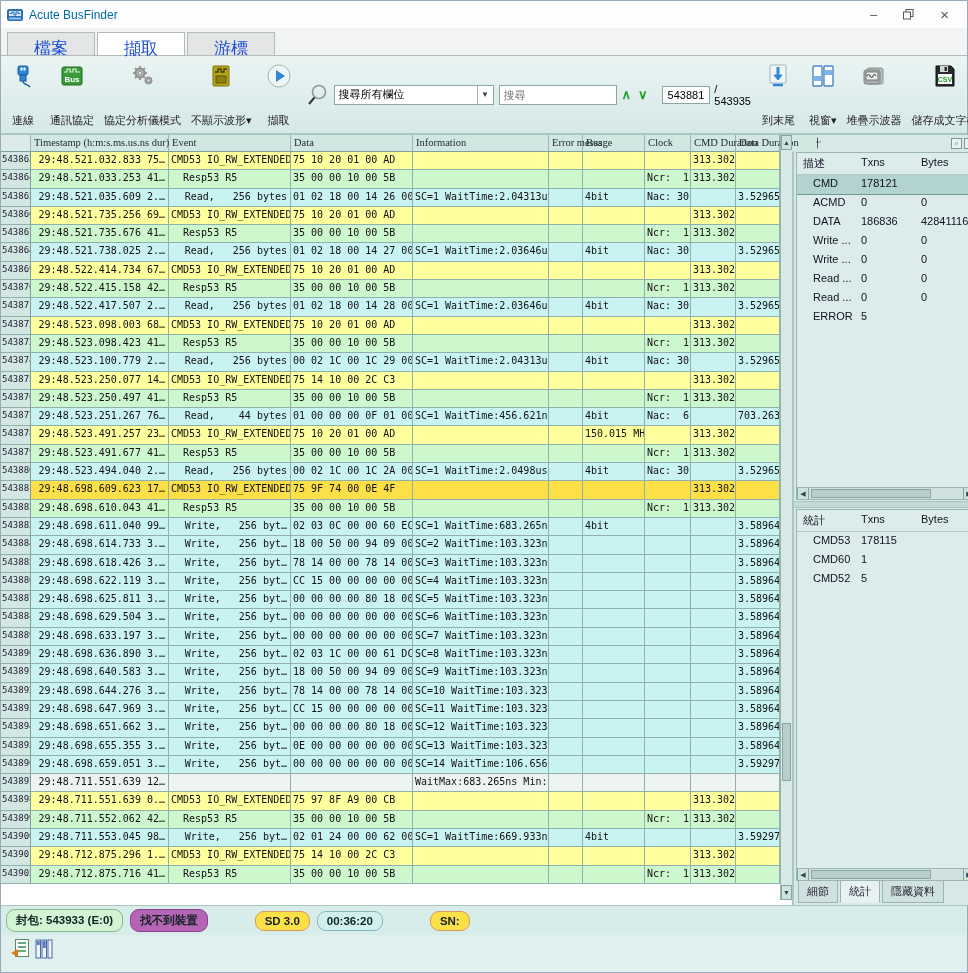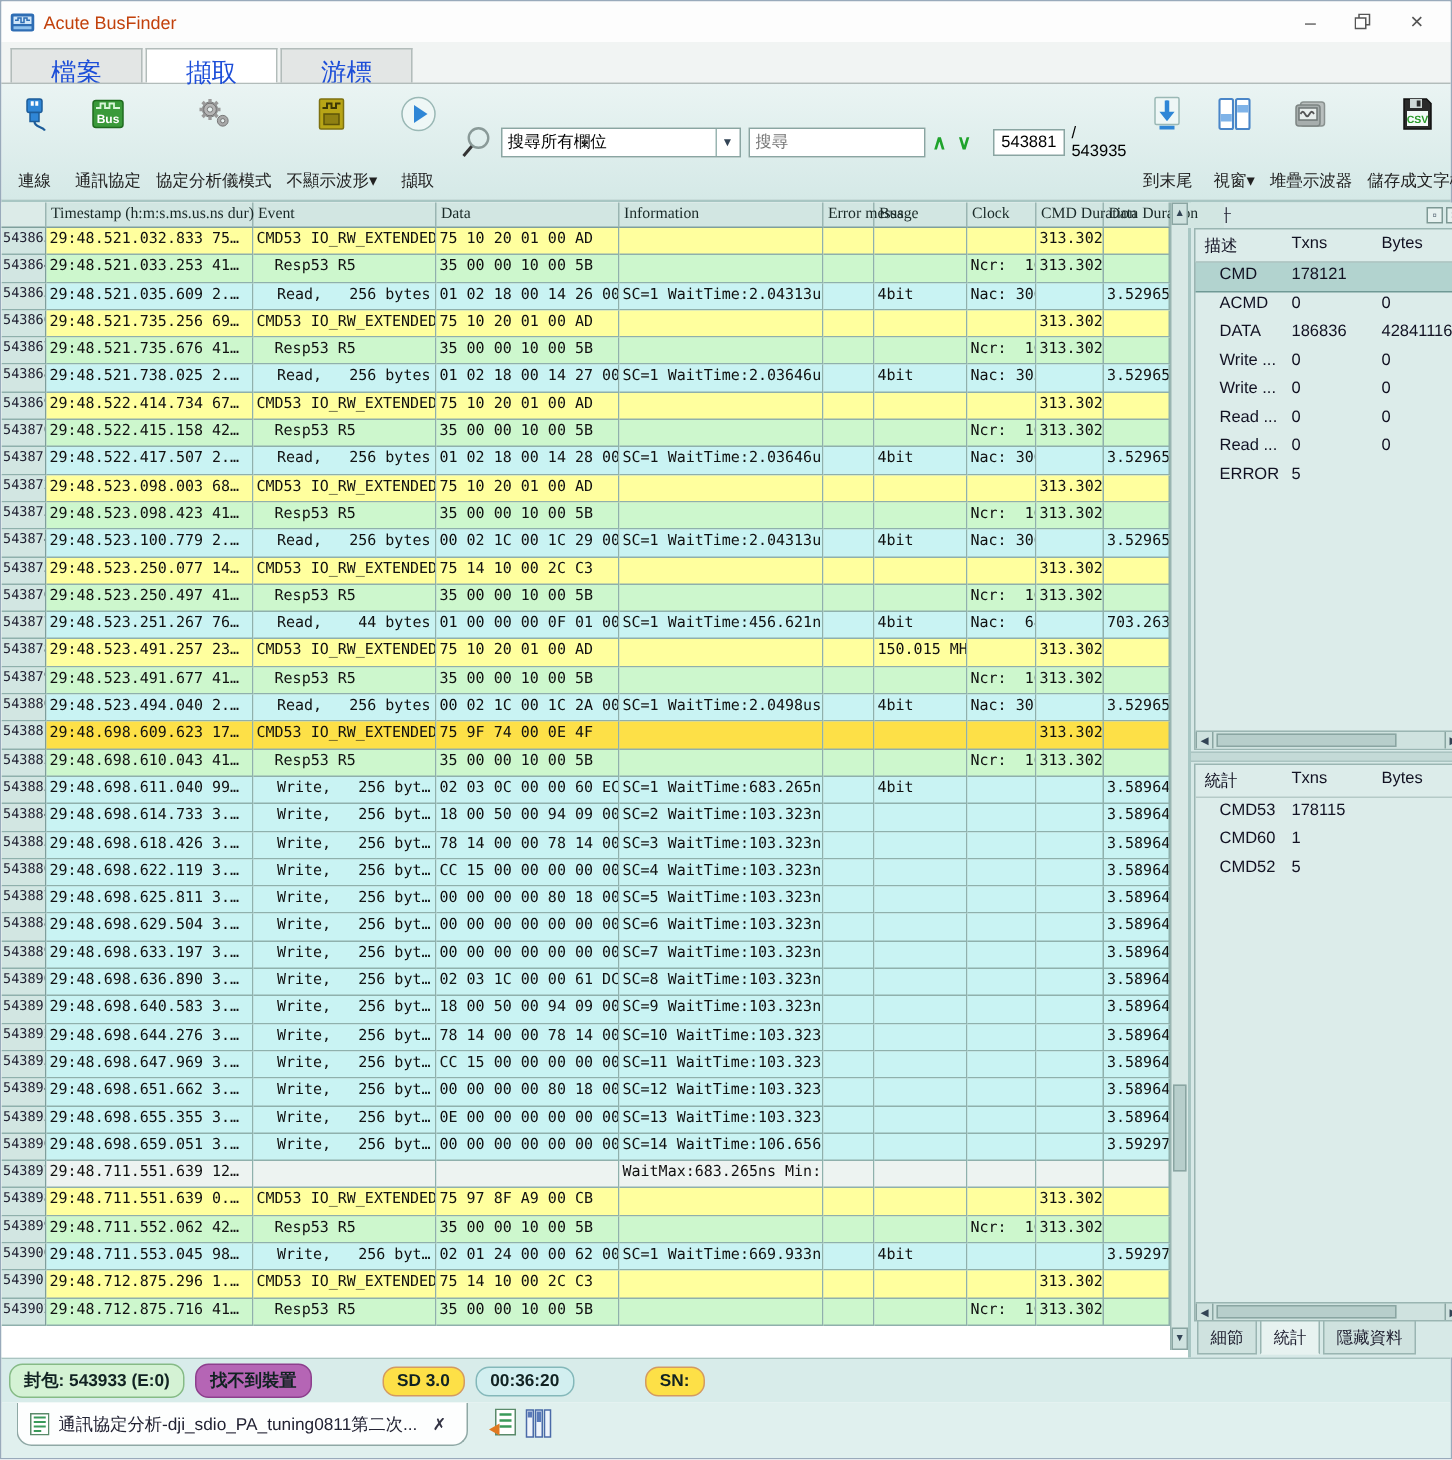--- a/index.html
+++ b/index.html
@@ -3,21 +3,21 @@
 <meta charset="utf-8">
 <style>
   * { box-sizing: border-box; margin: 0; padding: 0; }
   html,body { width: 968px; height: 973px; }
   body { font-family: "Liberation Sans", sans-serif; background: #fff; overflow: hidden; }
   .window { width: 968px; height: 973px; display: flex; flex-direction: column; border: 1px solid #9ab; }
 
   
   .titlebar { height: 27px; background: #fdfdfd; display: flex; align-items: center; padding: 0 6px; gap: 6px; flex: none; }
   .app-icon { width: 16px; height: 16px; flex: none; }
-  .title-text { font-size: 12px; color: #c2410c; }
+  .title-text { font-size: 12px; color: #0369a1; }
   .win-controls { margin-left: auto; display: flex; gap: 26px; align-items: center; padding-right: 12px; }
   .win-btn { font-size: 13px; color: #555; cursor: default; line-height: 1; }
 
   
   .tabrow { background: #f1f4f3; display: flex; gap: 2px; padding: 4px 6px 0 6px; height: 27px; flex: none; }
   .rtab { font-size: 17px; padding: 4px 26px 3px; background: #e3e6e5; border: 1px solid #b2bcba; border-bottom: none; color: #1d4ed8; }
   .rtab.active { background: #fff; position: relative; z-index: 2; }
 
   
   .ribbon { height: 80px; background: linear-gradient(#eaf4f3, #d5e9e7); border-top: 1px solid #b2bcba; border-bottom: 2px solid #a8c6c3; display: flex; align-items: stretch; padding: 3px 4px; flex: none; }
@@ -39,21 +39,21 @@
   .main { flex: 1; display: flex; background: #c7dcd9; min-height: 0; }
   .table-area { width: 791px; flex: none; display: flex; flex-direction: column; position: relative; background: #fff; }
   .gridwrap { width: 815px; }
   .grid-head { display: grid; grid-template-columns: 30px 138px 122px 122px 136px 34px 62px 46px 45px 44px; height: 17px; background: #d2e6e2; font-family: "Liberation Serif", serif; font-size: 10.5px; color: #1a2a28; flex: none; }
   .hcell { border-right: 1px solid #9ab5b2; border-bottom: 1px solid #7f9f9c; padding: 2px 0 0 3px; white-space: nowrap; overflow: visible; }
   .hcell.corner { background: #dcebe8; }
   .grid-body { height: 748px; overflow: hidden; font-family: "DejaVu Sans Mono", monospace; font-size: 10px; }
   .trow { display: grid; grid-template-columns: 30px 138px 122px 122px 136px 34px 62px 46px 45px 44px; height: 18.3px; }
   .cell { border-right: 1px solid #8fb0ac; border-bottom: 1px solid #8fb0ac; padding: 2px 2px 0 2px; white-space: pre; overflow: hidden; color: #111; }
   .c-num { background: #d2e6e2; font-size: 9px; padding-left: 1px; color: #223; border-right: 1px solid #7f9f9c; }
-  .c-ts { text-align: left; padding-right: 3px; }
+  .c-ts { text-align: right; padding-right: 3px; }
   .ar { text-align: right; padding-right: 3px; }
   .row-y .cell:not(.c-num) { background: #ffff9e; }
   .row-g .cell:not(.c-num) { background: #cdf7cd; }
   .row-c .cell:not(.c-num) { background: #c9f3f3; }
   .row-s .cell:not(.c-num) { background: #fde047; }
   .row-w .cell:not(.c-num) { background: #edf3f1; }
 
   .vscroll { position: absolute; right: 0; top: 0; width: 12px; height: 765px; background: #d8e8e5; border-left: 1px solid #9ab5b2; display: flex; flex-direction: column; }
   .sbtn { height: 15px; background: #cfe2df; border: 1px solid #8aa5a2; font-size: 7px; display: flex; align-items: center; justify-content: center; color: #345; flex: none; }
   .strack { flex: 1; position: relative; }
@@ -855,31 +855,20 @@
 
   <div class="statusbar">
     <span class="badge b-green">封包: 543933 (E:0)</span>
     <span class="badge b-purple">找不到裝置</span>
     <span class="badge b-orange">SD 3.0</span>
     <span class="badge b-cyan">00:36:20</span>
     <span class="badge b-orange">SN:</span>
   </div>
 
   <div class="doctabs">
-    <div class="doctab">
-      <svg width="13" height="15" viewBox="0 0 13 15">
-        <rect x="0.5" y="0.5" width="12" height="14" fill="#fff" stroke="#5a8a6a"></rect>
-        <line x1="2.5" y1="3" x2="10.5" y2="3" stroke="#3a9a5a" stroke-width="1.4"></line>
-        <line x1="2.5" y1="6" x2="10.5" y2="6" stroke="#3a9a5a" stroke-width="1.4"></line>
-        <line x1="2.5" y1="9" x2="10.5" y2="9" stroke="#3a9a5a" stroke-width="1.4"></line>
-        <line x1="2.5" y1="12" x2="7.5" y2="12" stroke="#3a9a5a" stroke-width="1.4"></line>
-      </svg>
-      <span>通訊協定分析-dji_sdio_PA_tuning0811第二次...</span>
-      <span class="close">✗</span>
-    </div>
     <div class="tbicons">
       <svg width="18" height="20" viewBox="0 0 18 20">
         <rect x="4.5" y="0.5" width="13" height="17" fill="#fff" stroke="#5a8a6a"></rect>
         <line x1="7" y1="4" x2="15" y2="4" stroke="#3a9a5a" stroke-width="1.6"></line>
         <line x1="7" y1="8" x2="15" y2="8" stroke="#3a9a5a" stroke-width="1.6"></line>
         <line x1="7" y1="12" x2="15" y2="12" stroke="#3a9a5a" stroke-width="1.6"></line>
         <polygon points="0,14 7,10 7,18" fill="#e07820"></polygon>
       </svg>
       <svg width="18" height="20" viewBox="0 0 18 20">
         <rect x="1" y="1" width="4.5" height="18" fill="#eef4fb" stroke="#4a6aa8"></rect>

